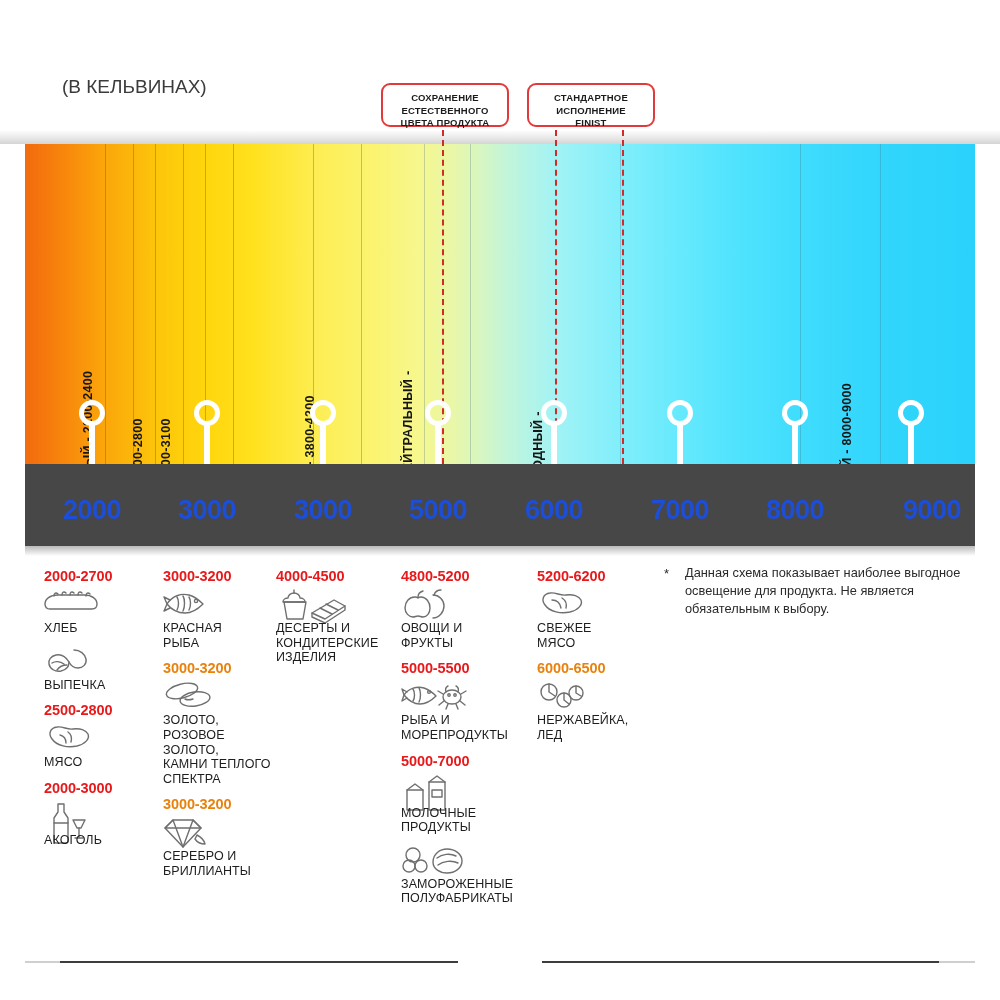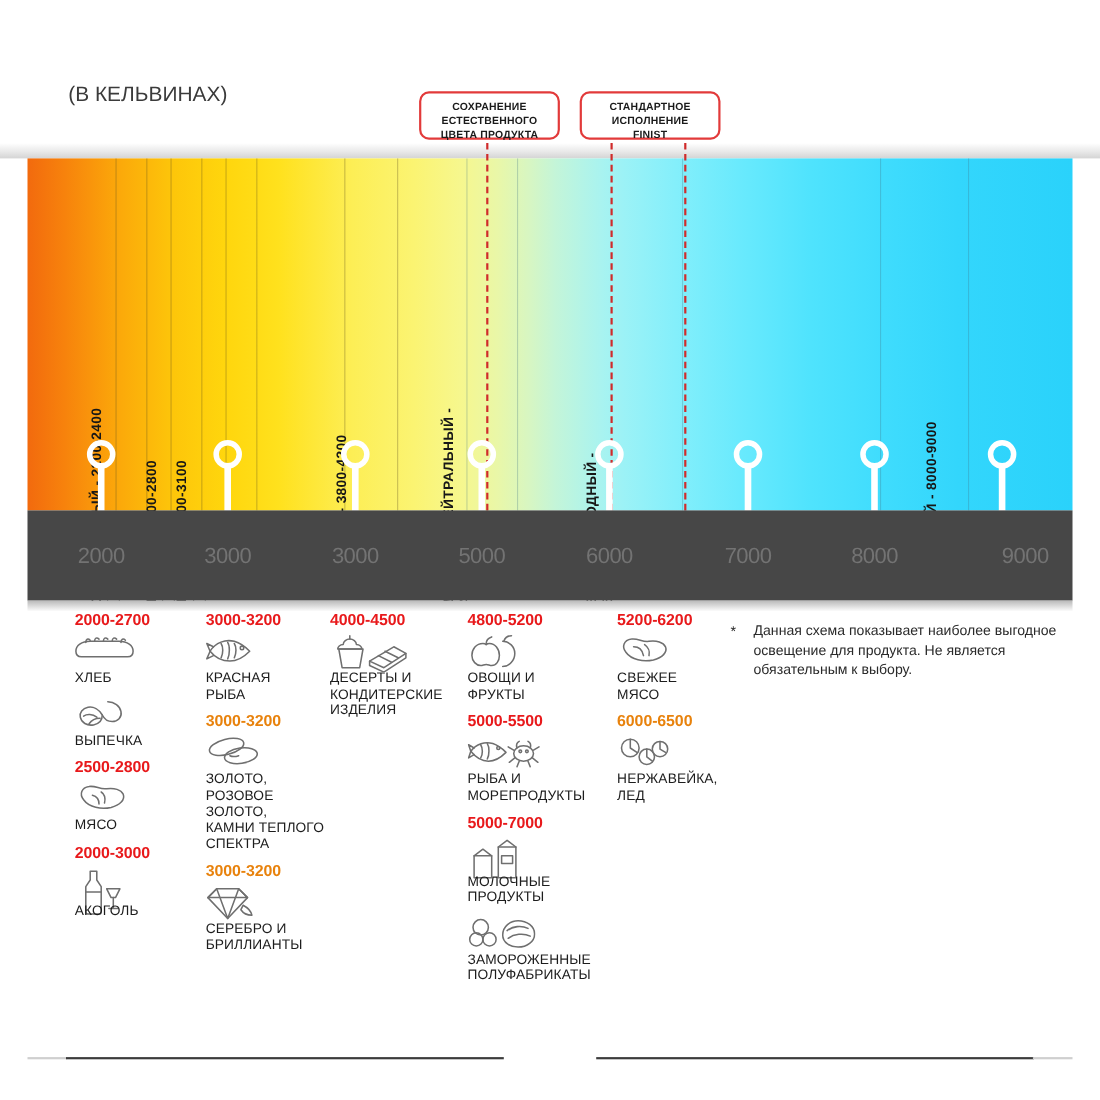--- a/index.html
+++ b/index.html
@@ -115,28 +115,28 @@
   #dark-bar {
     position: absolute; left: 25px; top: 334px; width: 950px; height: 82px;
     background: #474747;
   }
   #dark-bar-shadow {
     position: absolute; left: 25px; top: 416px; width: 950px; height: 10px;
     background: linear-gradient(180deg,#b9b9b9 0%, #ffffff 100%);
   }
   .scale-num {
     position: absolute; top: 365px;
-    font-size: 20px; font-weight: normal; color: #737373;
+    font-size: 27px; font-weight: bold; color: #1d4ed8;
     letter-spacing: -0.5px;
     transform: translateX(-50%);
   }
 
   
   #legend { position: absolute; left: 0; top: 556px; width: 1000px; height: 400px; }
-  .col { position: absolute; top: 0; margin-left: 24px; }
+  .col { position: absolute; top: 12px; }
   #col1 { left: 44px;  width: 112px; }
   #col2 { left: 163px; width: 118px; }
   #col3 { left: 276px; width: 120px; }
   #col4 { left: 401px; width: 130px; }
   #col5 { left: 537px; width: 112px; }
 
   .group { margin-bottom: 2px; }
   .range {
     font-size: 14.5px; font-weight: bold; color: #e8191b;
     letter-spacing: -0.1px; margin-bottom: 5px;

